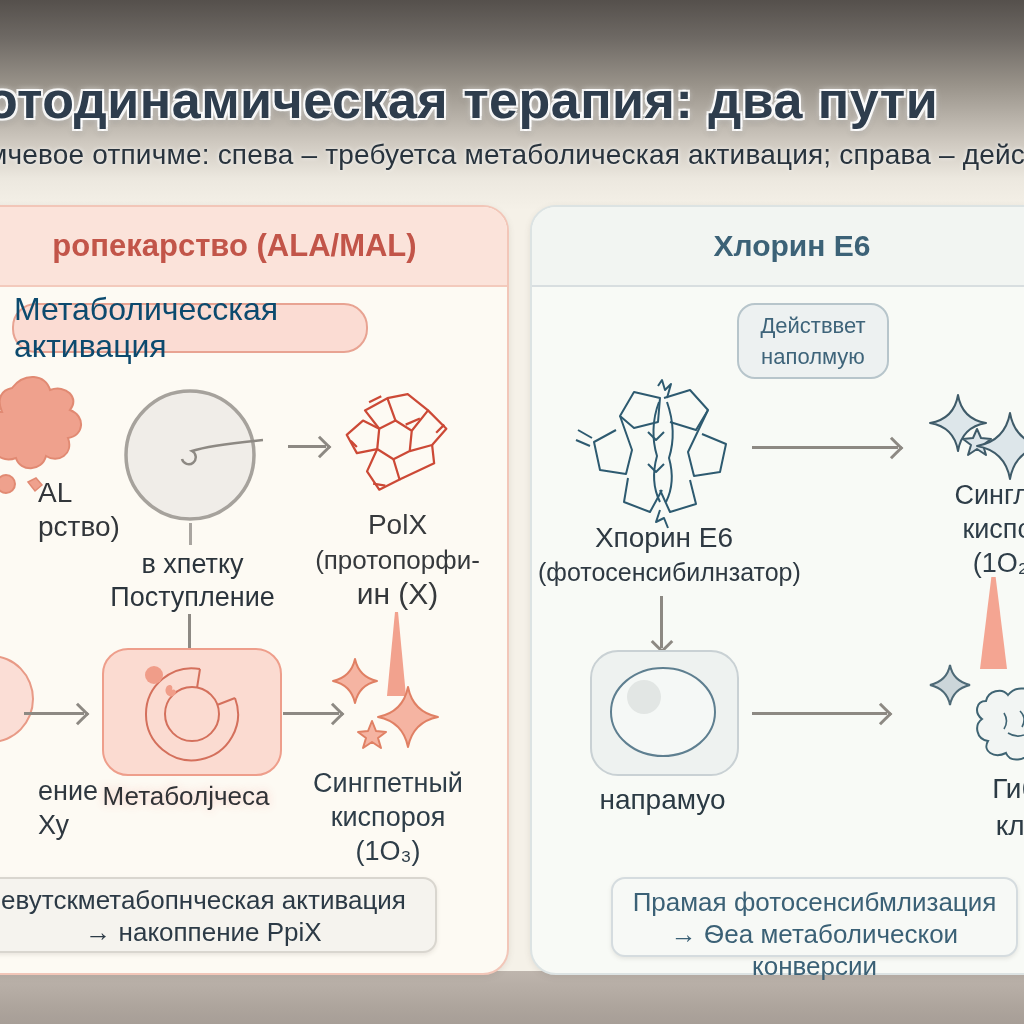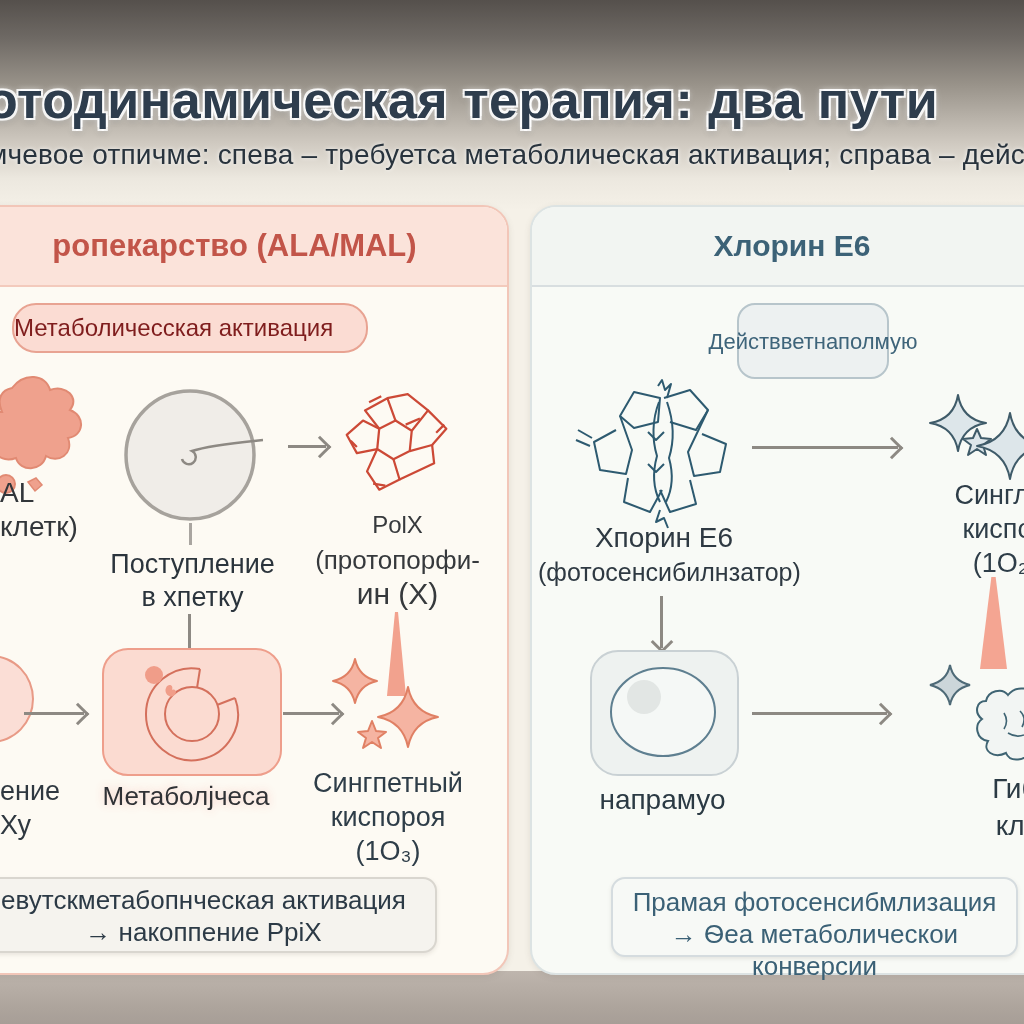--- a/index.html
+++ b/index.html
@@ -24,28 +24,28 @@
   
   .panel{border-radius:26px;box-shadow:0 2px 6px rgba(90,80,70,.12);}
   #leftPanel{left:-40px;top:205px;width:545px;height:766px;background:#fdfaf3;border:2px solid #f2c6b8;}
   #rightPanel{left:530px;top:205px;width:520px;height:766px;background:#f8faf6;border:2px solid #dce3e3;}
   .panelHeader{position:absolute;left:0;top:0;right:0;height:78px;border-radius:24px 24px 0 0;
     display:flex;align-items:center;justify-content:center;font-weight:600;}
   #leftPanelHeader{background:#fbe3da;border-bottom:2px solid #f3cabc;color:#c25549;font-size:31px;}
   #rightPanelHeader{background:#f2f5f2;border-bottom:2px solid #d8dee0;color:#3c6277;font-size:30px;}
   
   #leftBadge{left:12px;top:303px;width:352px;height:46px;border-radius:24px;
-    background:#fbdcd3;border:2px solid #e8a392;color:#7f1d1d;font-size:24px;
+    background:#fbdcd3;border:2px solid #e8a392;color:#0c4a6e;font-size:32px;
     display:flex;align-items:center;justify-content:flex-start;}
   #rightBadge{left:737px;top:303px;width:148px;height:72px;border-radius:18px;
     background:#edf1f1;border:2px solid #b7c5cb;color:#3e647a;font-size:22px;line-height:31px;
-    display:flex;flex-direction:row;align-items:center;justify-content:center;}
+    display:flex;flex-direction:column;align-items:center;justify-content:center;}
   
   .cap{text-align:center;color:#2b343c;}
-  .capL{text-align:left;color:#32363a;}
+  .capL{text-align:left;color:#32363a;margin-left:38px;}
   
   .arr-r{height:3px;background:#8d8983;}
   .arr-r::after{content:"";position:absolute;right:-2px;top:50%;width:13px;height:13px;
     border-top:3px solid #8d8983;border-right:3px solid #8d8983;
     transform:translateY(-50%) rotate(45deg);}
   .arr-d{width:3px;background:#8d8983;}
   .arr-d::after{content:"";position:absolute;bottom:-2px;left:50%;width:13px;height:13px;
     border-bottom:3px solid #8d8983;border-right:3px solid #8d8983;
     transform:translateX(-50%) rotate(45deg);}
   .stick{background:#a9a5a0;}
@@ -79,50 +79,50 @@
     <span>Метаболичесская активация</span>
   </div>
 
   <svg class="abs" style="left:-38px;top:366px;width:132px;height:142px" viewBox="0 0 132 142">
     <path d="M50 22 C62 6 84 8 88 24 C104 18 118 32 108 44 C124 50 122 70 106 72 C112 88 96 98 84 90 C80 106 58 106 54 92 C38 98 26 84 36 72 C20 68 22 46 40 46 C34 32 40 24 50 22 Z" fill="#efa18d" stroke="#e18a73" stroke-width="2"></path>
     <circle cx="44" cy="118" r="9" fill="#efa18d" stroke="#e18a73" stroke-width="2"></circle>
     <path d="M66 116 l8 -4 6 7 -7 6 Z" fill="#efa18d" stroke="#e18a73" stroke-width="1.5"></path>
   </svg>
   <div class="abs capL" style="left:0;top:476px;width:100px;font-size:28px;line-height:34px">
     <div>AL</div>
-    <div>клетк)</div>
+    <div>рство)</div>
   </div>
 
   <svg class="abs" style="left:120px;top:385px;width:150px;height:140px" viewBox="0 0 150 140">
     <circle cx="70" cy="70" r="64" fill="#f0ede8" stroke="#a6a29c" stroke-width="3.5"></circle>
     <path d="M62 74 a7 7 0 1 0 10 -8 C84 62 112 58 143 55" fill="none" stroke="#8d8983" stroke-width="2.5"></path>
   </svg>
   <div class="abs stick" style="left:189px;top:523px;width:2.5px;height:22px"></div>
   <div class="abs cap" style="left:95px;top:548px;width:195px;font-size:27px;line-height:33px">
+    <div>в хпетку</div>
     <div>Поступление</div>
-    <div>в хпетку</div>
   </div>
   <div class="abs arr-d" style="left:188px;top:614px;height:42px"></div>
 
   <div class="abs arr-r" style="left:288px;top:445px;width:38px"></div>
 
   <svg class="abs" style="left:333px;top:386px;width:125px;height:122px" viewBox="0 0 120 120">
     <g stroke="#cc4936" fill="none" stroke-width="2.2" stroke-linejoin="round">
       <path d="M44 42 L60 34 L76 44 L74 64 L58 72 L42 62 Z"></path>
       <path d="M44 42 L30 24 L52 12 L60 34"></path>
       <path d="M76 44 L92 24 L110 42 L96 58 L74 64"></path>
       <path d="M58 72 L64 92 L44 102 L32 84 L42 62"></path>
       <path d="M42 62 L22 66 L12 48 L28 34 L44 42"></path>
       <path d="M52 12 L72 8 L92 24"></path>
       <path d="M96 58 L98 76 L64 92"></path>
       <path d="M34 16 L46 10 M100 46 L108 38 M38 96 L50 98 M16 54 L22 60 M70 38 L84 32"></path>
     </g>
   </svg>
   <div class="abs cap" style="left:315px;top:506px;width:165px;color:#36393c">
-    <div style="font-size:24px;line-height:38px">PolX</div>
+    <div style="font-size:28px;line-height:38px">PolX</div>
     <div style="font-size:26px;line-height:33px">(протопорфи-</div>
     <div style="font-size:30px;line-height:33px">ин (X)</div>
   </div>
 
   <div class="abs beam" style="left:387px;top:612px;width:19px;height:84px"></div>
 
   <div class="abs" style="left:-52px;top:655px;width:82px;height:84px;border-radius:50%;border:2.5px solid #e89a86;background:#fbded6"></div>
   <div class="abs capL" style="left:0;top:774px;width:90px;font-size:27px;line-height:34px;color:#2f3840">
     <div>ение</div>
     <div>Ху</div>

